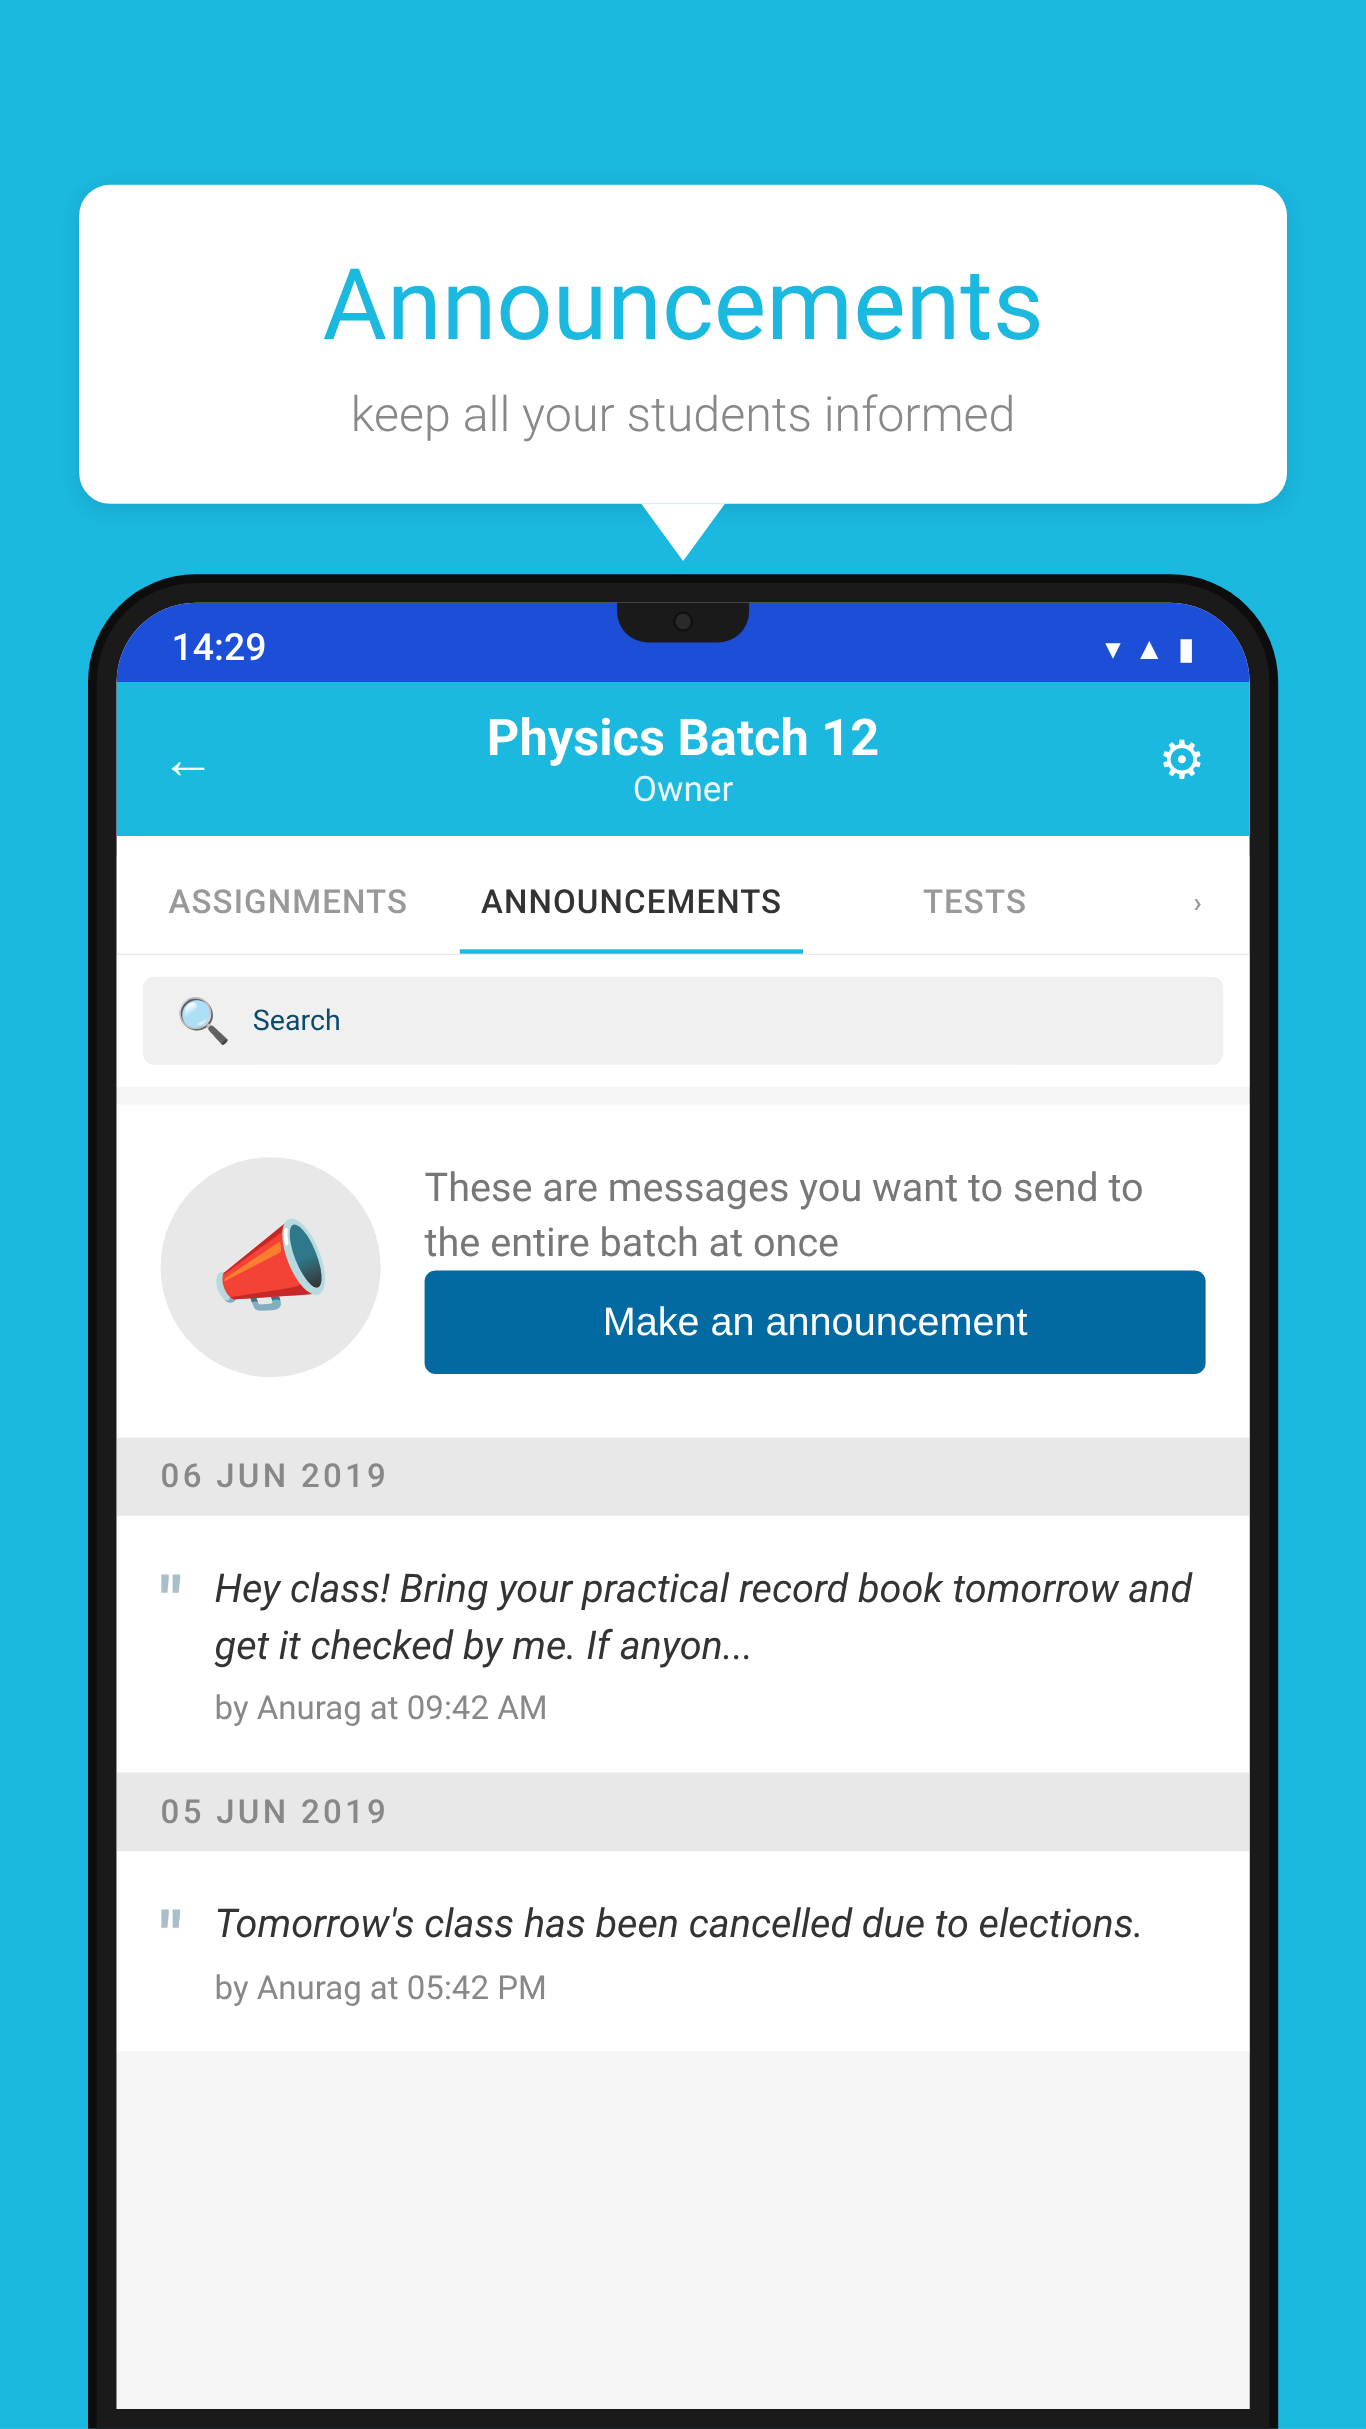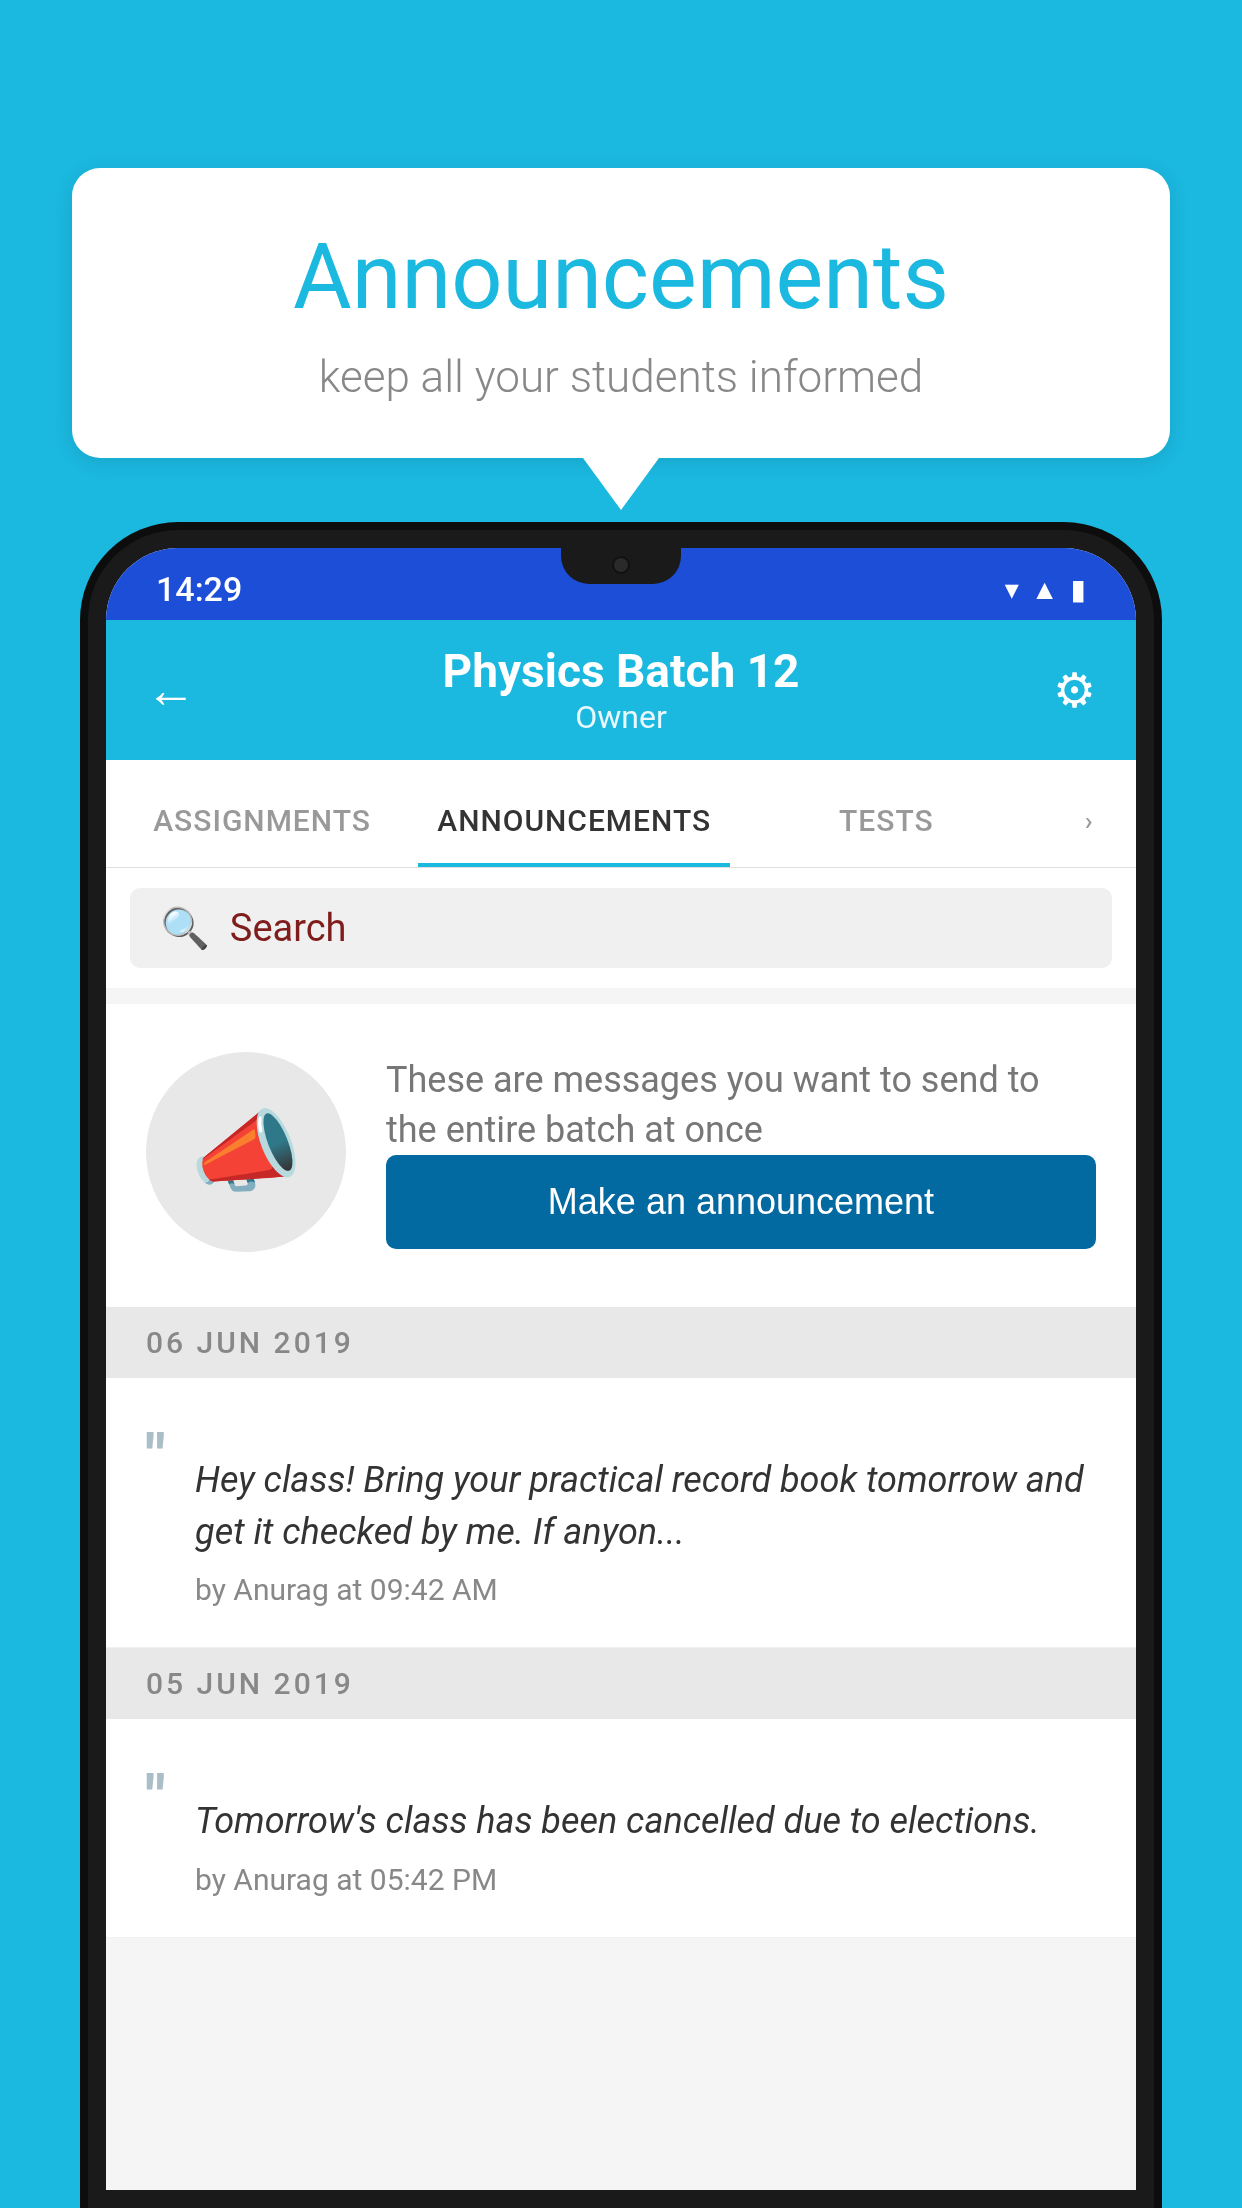--- a/index.html
+++ b/index.html
@@ -208,22 +208,22 @@
       display: flex;
       align-items: center;
       padding: 0 30px;
       gap: 20px;
     }
     .search-icon {
       color: #aaa;
       font-size: 40px;
     }
     .search-placeholder {
-      color: #7f1d1d;
-      font-size: 38px;
+      color: #0c4a6e;
+      font-size: 26px;
       text-align: center;
     }
 
     
     .announcement-prompt {
       background: white;
       padding: 48px 40px 55px;
       display: flex;
       align-items: center;
       gap: 40px;
@@ -291,21 +291,20 @@
     .quote-icon {
       color: #aabec8;
       font-size: 60px;
       font-weight: 900;
       line-height: 1;
       margin-top: 8px;
       flex-shrink: 0;
     }
     .message-content {
       flex: 1;
-      margin-top: 36px;
     }
     .message-text {
       font-size: 36px;
       color: #333;
       font-style: italic;
       line-height: 1.45;
       margin-bottom: 14px;
     }
     .message-meta {
       font-size: 30px;

